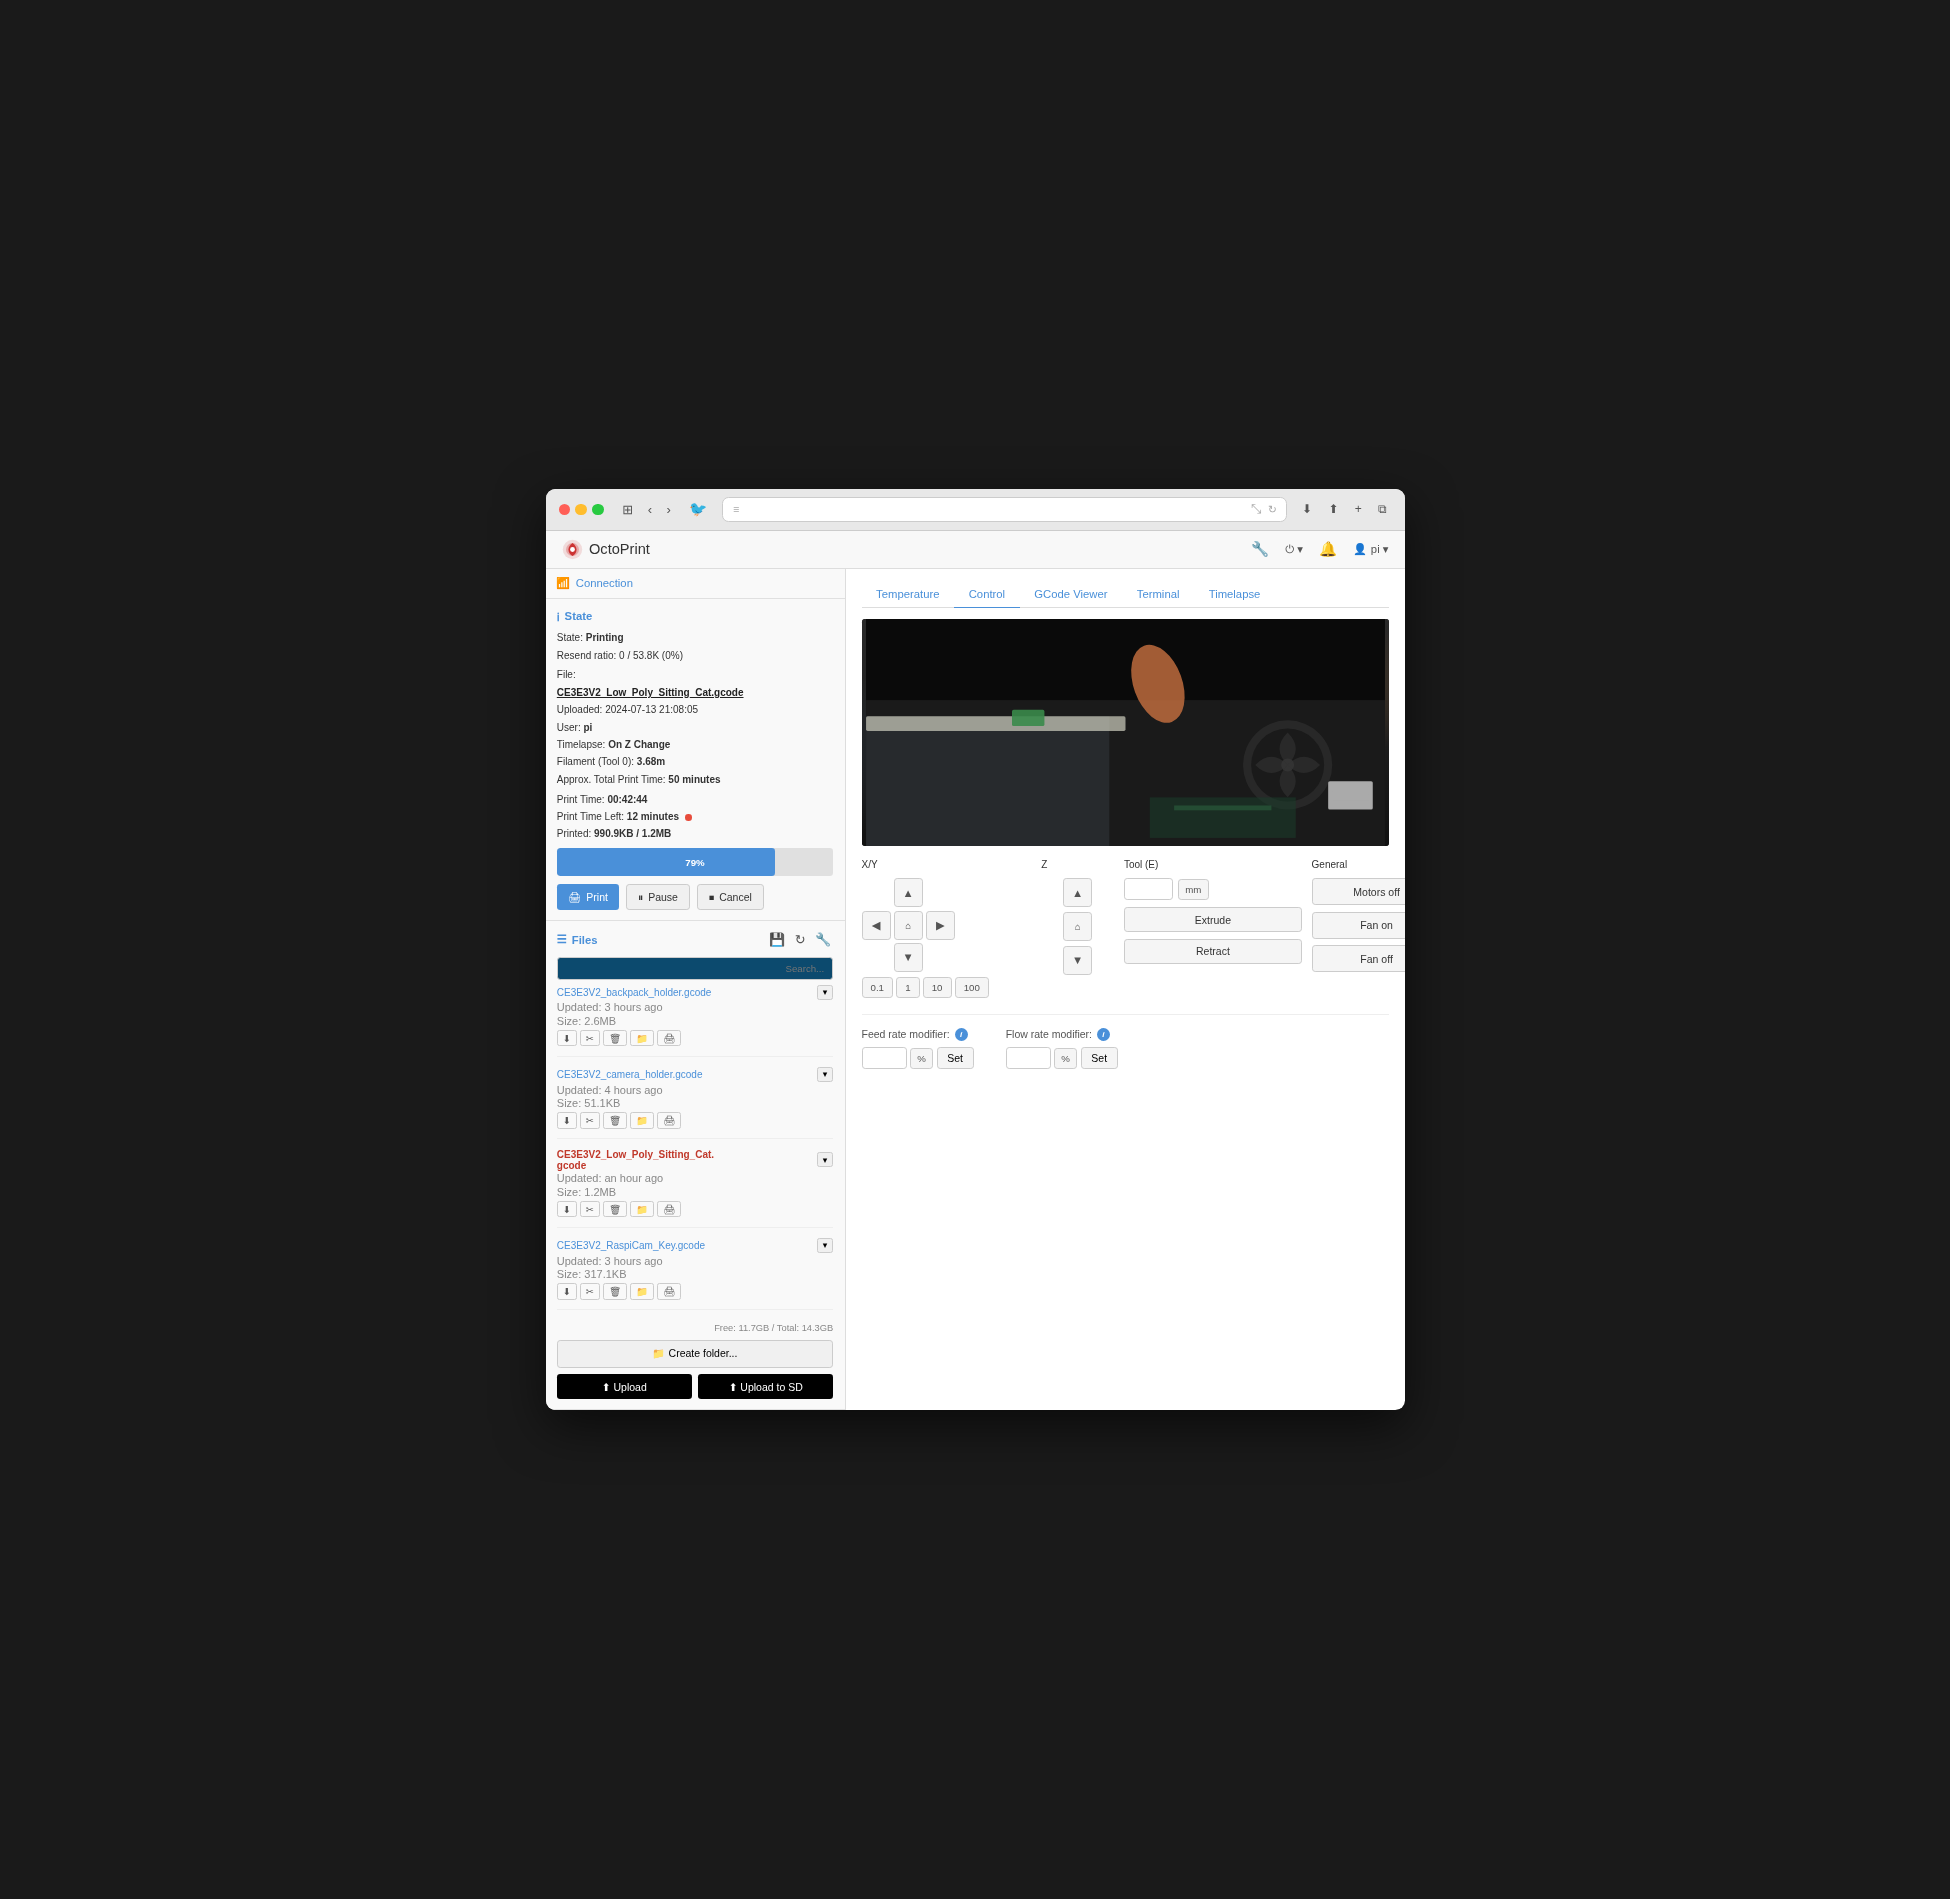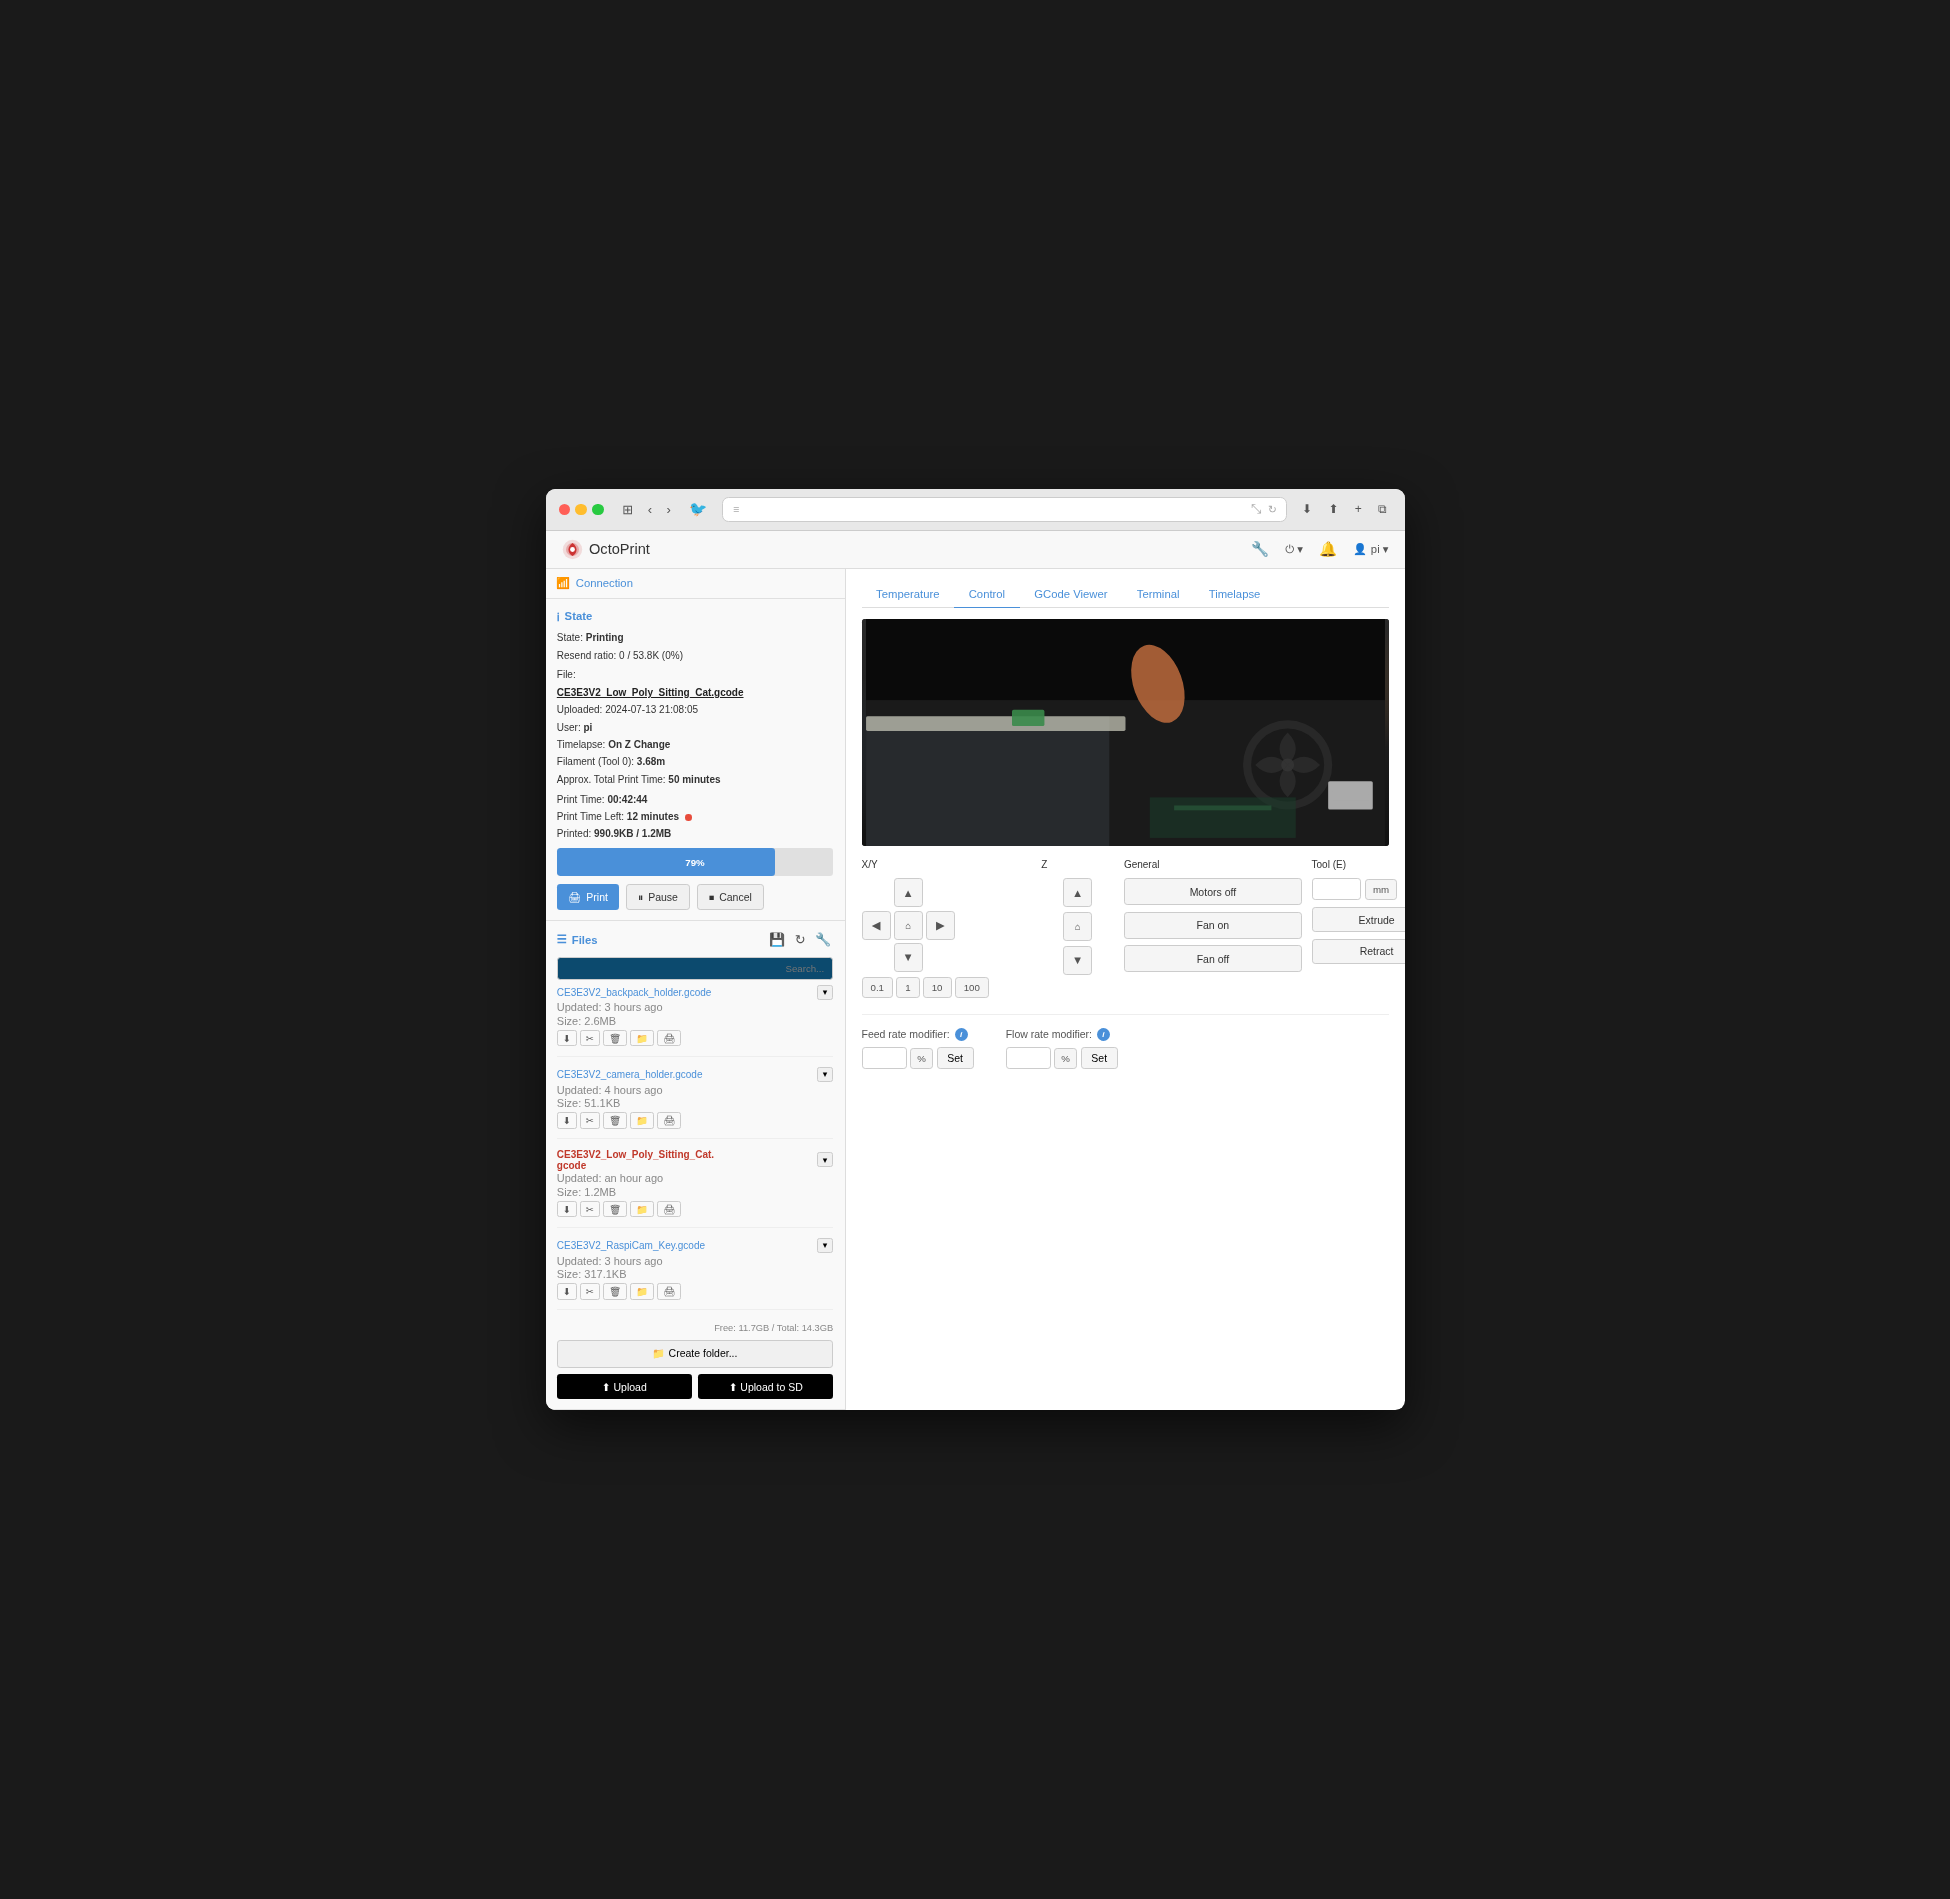--- a/index.html
+++ b/index.html
@@ -889,39 +889,39 @@
         <div>
           <div class="col-header">Z</div>
           <div class="z-controls">
             <button class="ctrl-btn">▲</button>
             <button class="ctrl-btn home" style="margin:1.6px 0;">⌂</button>
             <button class="ctrl-btn">▼</button>
           </div>
         </div>
 
         <div>
-          <div class="col-header">General</div>
-          <div class="general-group">
-            <button class="general-btn">Motors off</button>
-            <button class="general-btn">Fan on</button>
-            <button class="general-btn">Fan off</button>
-          </div>
-        </div>
-
-        <div>
           <div class="col-header">Tool (E)</div>
           <div class="tool-group">
             <div class="tool-input-row">
               <input type="text" class="tool-input" style="">
               <span class="tool-unit">mm</span>
             </div>
             <button class="tool-action-btn">Extrude</button>
             <button class="tool-action-btn">Retract</button>
           </div>
         </div>
+
+        <div>
+          <div class="col-header">General</div>
+          <div class="general-group">
+            <button class="general-btn">Motors off</button>
+            <button class="general-btn">Fan on</button>
+            <button class="general-btn">Fan off</button>
+          </div>
+        </div>
       </div>
 
       <div class="rate-section">
         <div class="rate-group">
           <div class="rate-label">
             <span>Feed rate modifier:</span>
             <span class="info-icon">i</span>
           </div>
           <div class="rate-input-row">
             <input type="text" class="rate-input" value="" style="">

